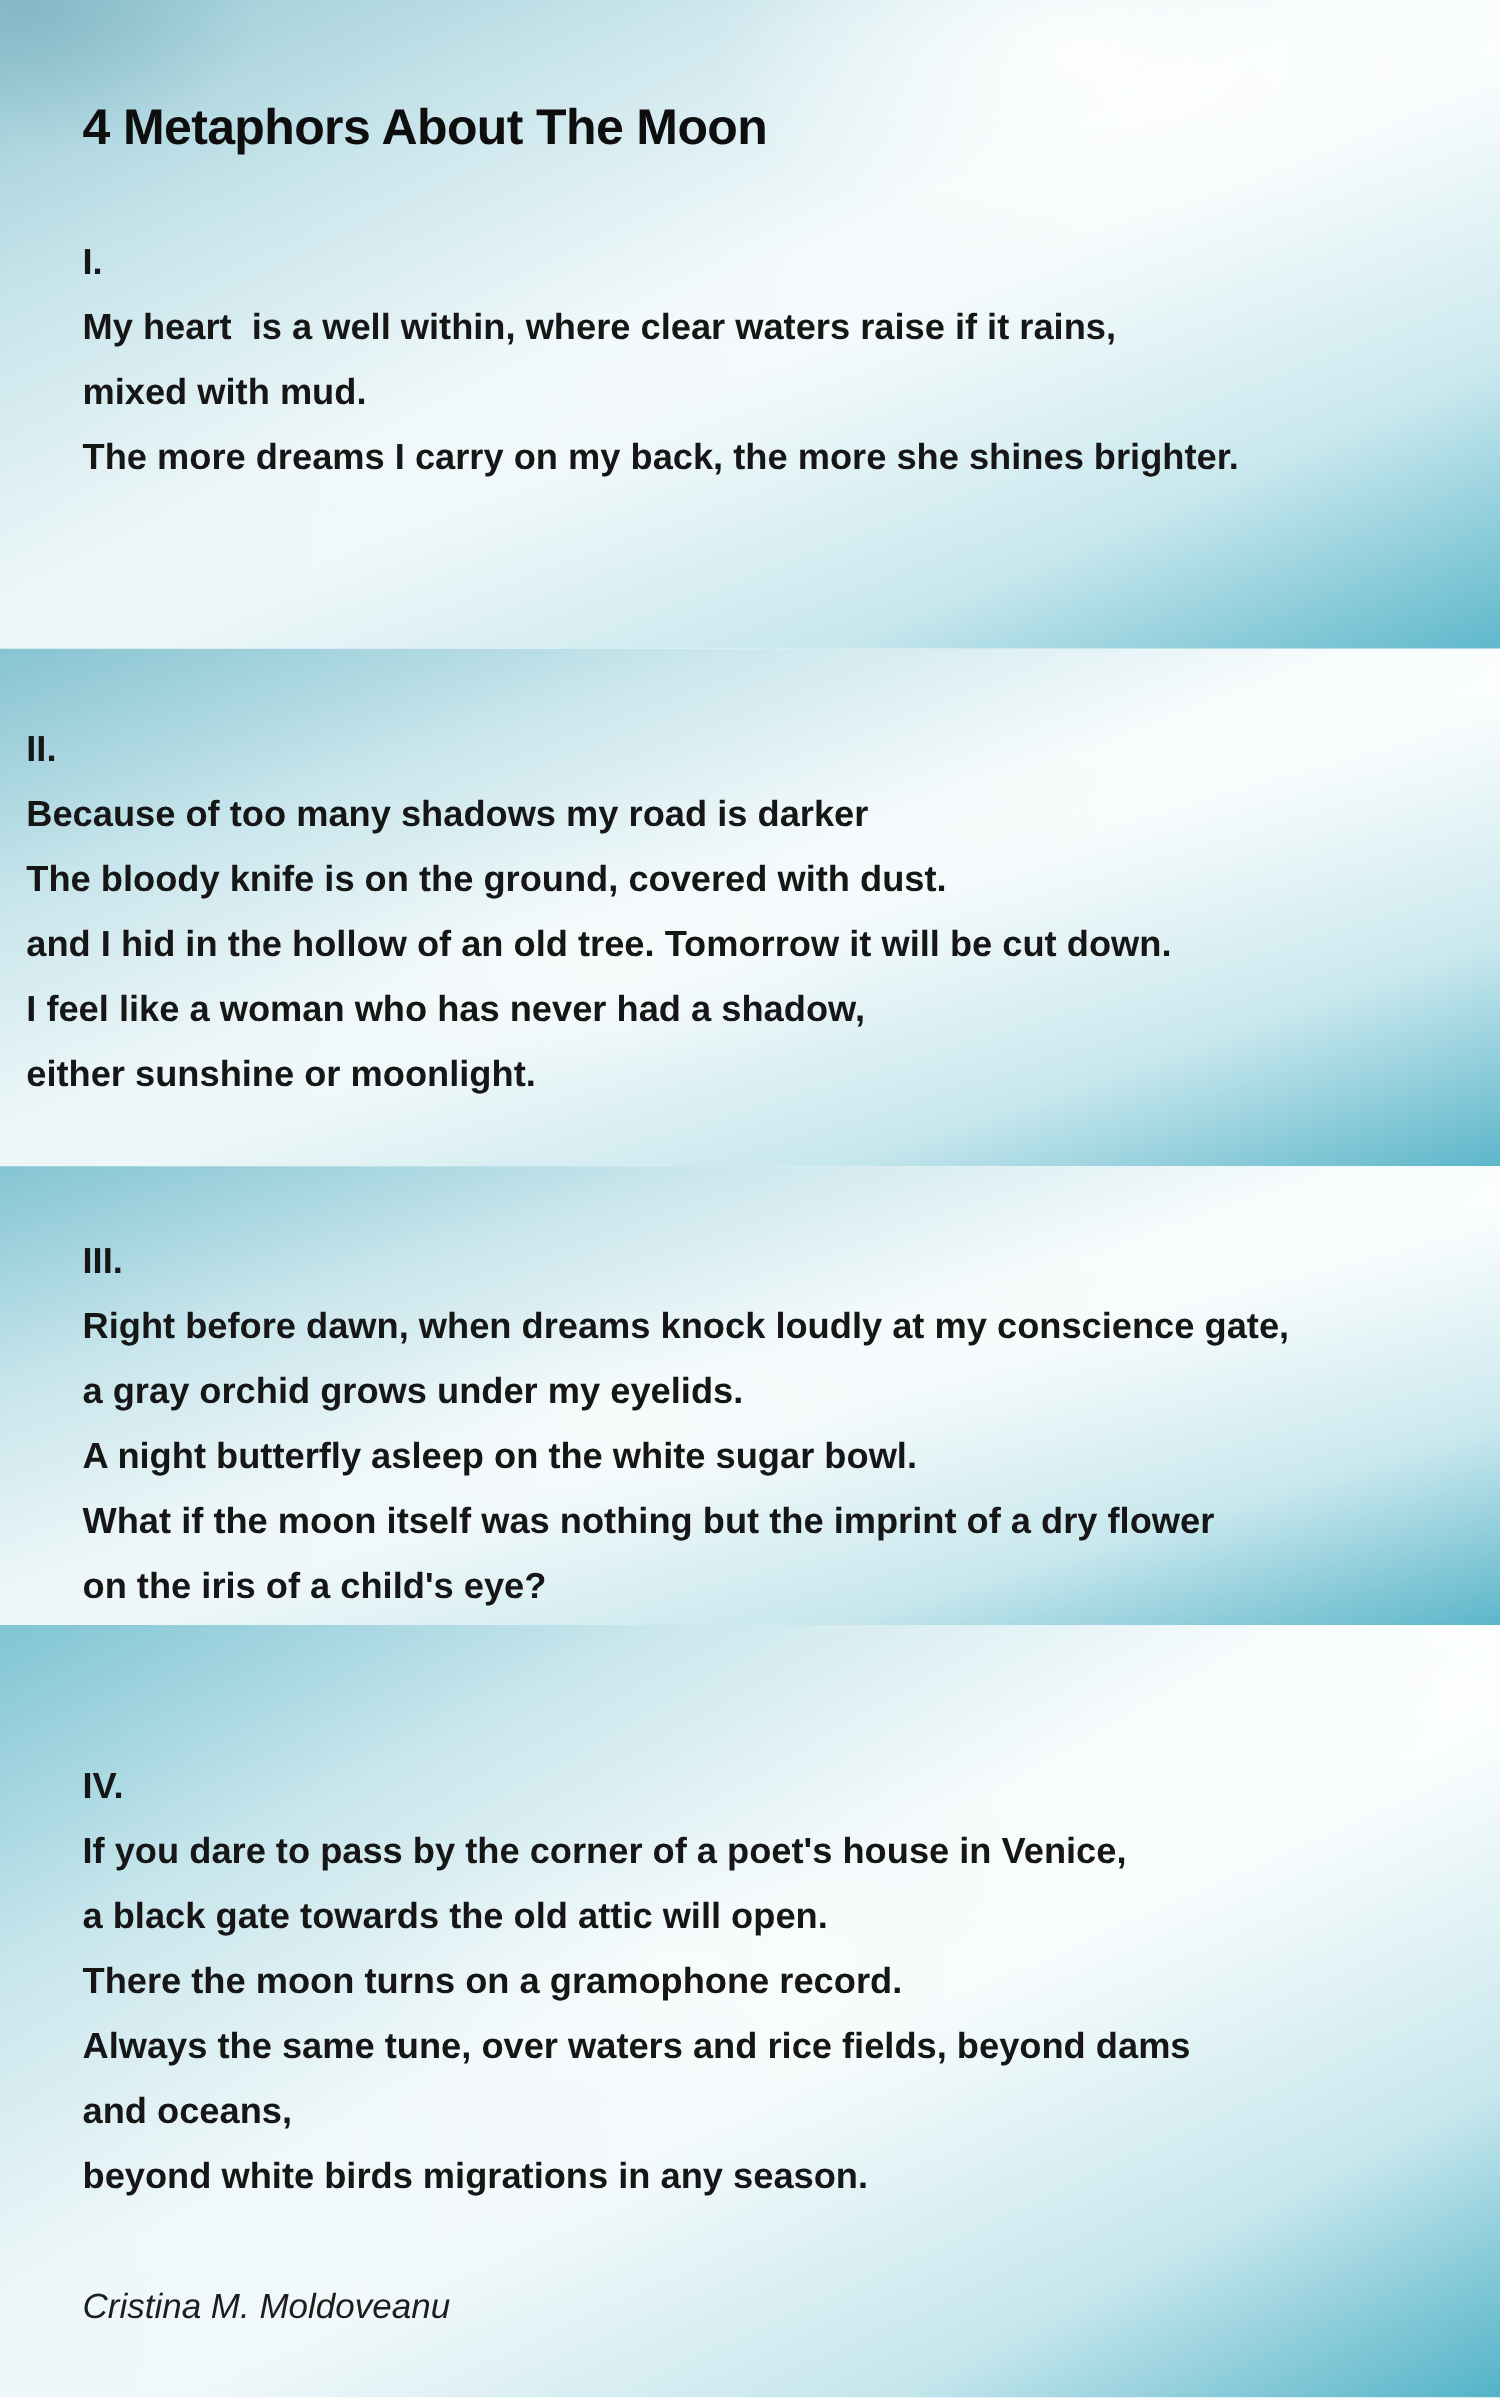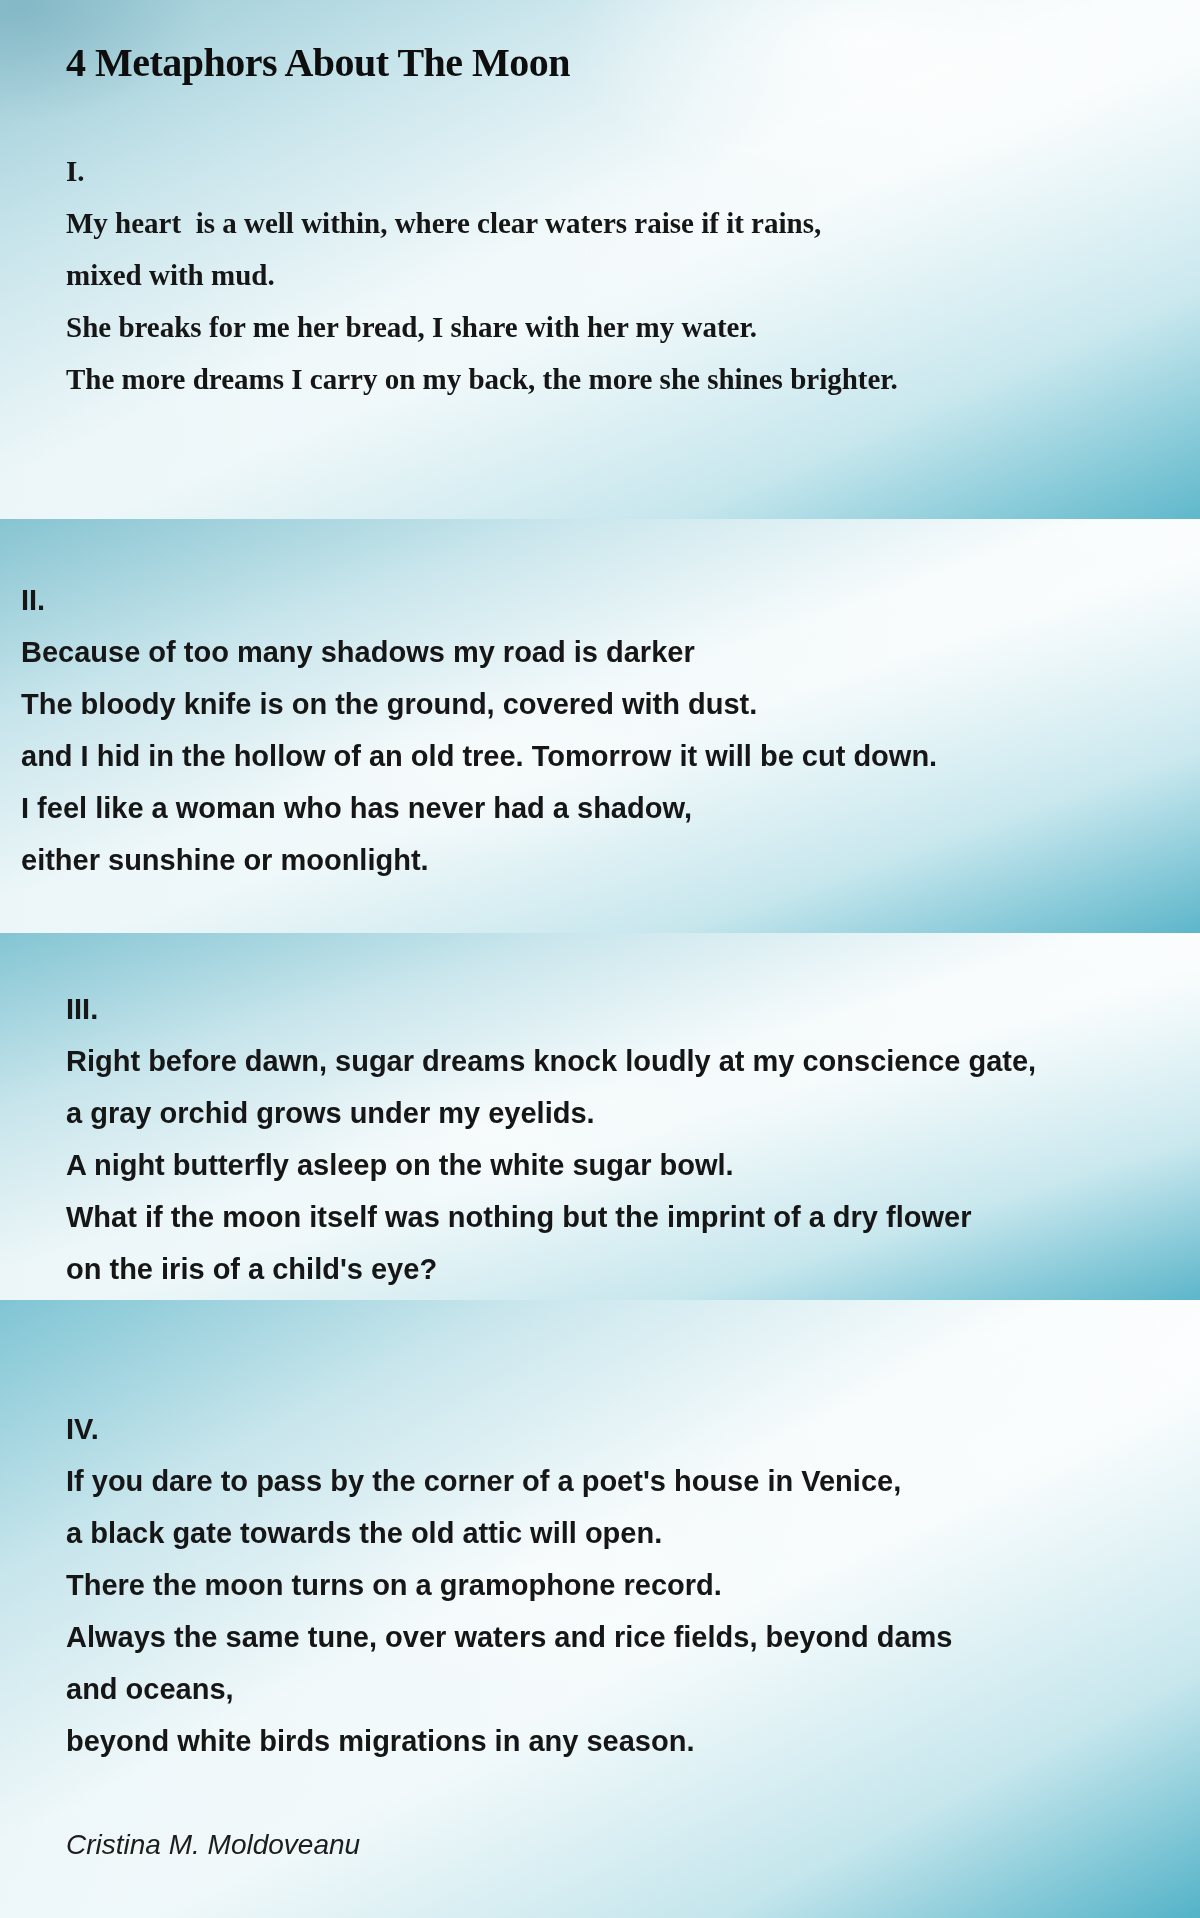--- a/index.html
+++ b/index.html
@@ -18,28 +18,27 @@
     box-sizing: border-box;
     width: 100%;
     padding-left: 66px;
     padding-right: 40px;
     background-color: #f7fcfd;
   }
 
   
   .band-1 {
     height: 519px;
-    padding-top: 41px;
+    padding-top: 80px;
     background:
       radial-gradient(ellipse 420px 220px at 72% 8%, rgba(255,255,255,0.85), rgba(255,255,255,0) 70%),
       radial-gradient(ellipse 260px 160px at 2% 2%, rgba(101,158,176,0.40), rgba(255,255,255,0) 70%),
       linear-gradient(to bottom right, rgba(143,196,208,0.92) 0%, rgba(176,217,227,0.60) 24%, rgba(235,246,248,0.18) 46%, rgba(255,255,255,0) 62%),
       linear-gradient(to top left, rgba(86,180,200,0.95) 0%, rgba(150,210,222,0.50) 22%, rgba(235,247,249,0.14) 46%, rgba(255,255,255,0) 62%),
       linear-gradient(to right, #ecf6f8, #ffffff);
-    font-family: Liberation Serif, serif;
   }
   .band-2 {
     height: 414px;
     padding-top: 55px;
     background:
       radial-gradient(ellipse 380px 160px at 40% 60%, rgba(255,255,255,0.35), rgba(255,255,255,0) 60%),
       linear-gradient(to bottom right, rgba(129,193,207,0.95) 0%, rgba(172,216,226,0.58) 24%, rgba(235,246,248,0.16) 46%, rgba(255,255,255,0) 62%),
       linear-gradient(to top left, rgba(84,178,199,0.95) 0%, rgba(150,210,222,0.50) 22%, rgba(235,247,249,0.14) 46%, rgba(255,255,255,0) 62%),
       linear-gradient(to right, #ecf6f8, #ffffff);
     padding-left: 21px;
@@ -97,40 +96,39 @@
 <body>
 
 <div class="page">
 
   <section class="band band-1">
     <h1 class="poem-title">4 Metaphors About The Moon</h1>
     <div class="stanza">
       <p>I.</p>
       <p>My heart  is a well within, where clear waters raise if it rains,</p>
       <p>mixed with mud.</p>
-      <p>She breaks for me her bread, I share with her my water.</p>
       <p>The more dreams I carry on my back, the more she shines brighter.</p>
     </div>
   </section>
 
   <section class="band band-2">
     <div class="stanza">
       <p>II.</p>
       <p>Because of too many shadows my road is darker</p>
       <p>The bloody knife is on the ground, covered with dust.</p>
       <p>and I hid in the hollow of an old tree. Tomorrow it will be cut down.</p>
       <p>I feel like a woman who has never had a shadow,</p>
       <p>either sunshine or moonlight.</p>
     </div>
   </section>
 
   <section class="band band-3">
     <div class="stanza">
       <p>III.</p>
-      <p>Right before dawn, sugar dreams knock loudly at my conscience gate,</p>
+      <p>Right before dawn, when dreams knock loudly at my conscience gate,</p>
       <p>a gray orchid grows under my eyelids.</p>
       <p>A night butterfly asleep on the white sugar bowl.</p>
       <p>What if the moon itself was nothing but the imprint of a dry flower</p>
       <p>on the iris of a child's eye?</p>
     </div>
   </section>
 
   <section class="band band-4">
     <div class="stanza">
       <p>IV.</p>

